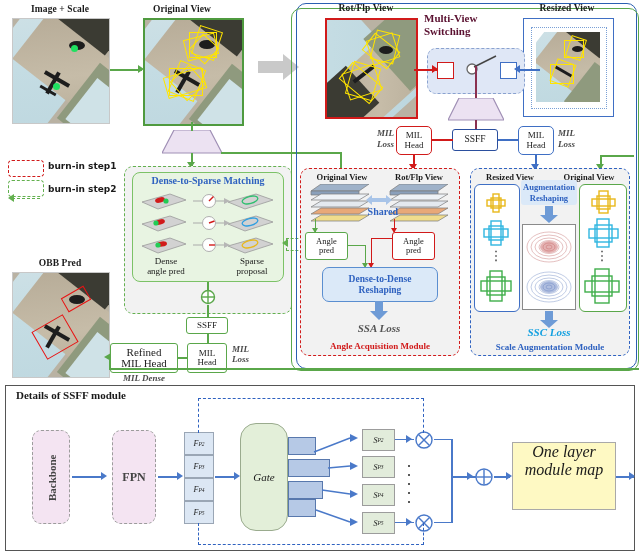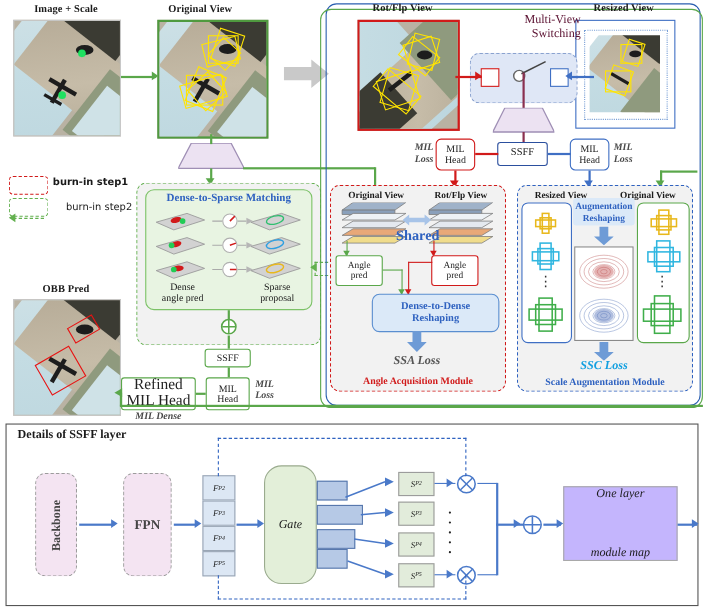--- a/index.html
+++ b/index.html
@@ -70,23 +70,23 @@
   .vert{writing-mode:vertical-rl;transform:rotate(180deg);}
   .fbox{position:absolute;border:1.1px solid #9aa6b5;background:#dce7f4;
         box-sizing:border-box;display:flex;align-items:center;justify-content:center;
         font-size:8px;font-style:italic;}
   .sbox{position:absolute;border:1.1px solid #9c9c9c;background:#e2ecdb;
         box-sizing:border-box;display:flex;align-items:center;justify-content:center;
         font-size:8px;font-style:italic;}
   .gate{position:absolute;border:1.3px solid #9aab8e;background:#e3efd9;
         border-radius:16px;box-sizing:border-box;display:flex;align-items:center;
         justify-content:center;font-style:italic;font-size:11px;}
-  .onelayer{position:absolute;border:1.4px solid #a9a9a9;background:#c4b5fd;
-        box-sizing:border-box;display:flex;align-items:center;justify-content:space-between;
-        font-style:italic;font-size:11px;line-height:1.15;}
+  .onelayer{position:absolute;border:1.4px solid #a9a9a9;background:#fef9c3;
+        box-sizing:border-box;display:flex;align-items:center;justify-content:flex-start;
+        font-style:italic;font-size:16px;line-height:1.15;}
   .bar{position:absolute;background:#b6c9e6;border:1px solid #5878ad;}
   .dot{position:absolute;background:#222;border-radius:50%;width:2px;height:2px;}
 
   .swbox{position:absolute;border:1.4px dashed #8aa2cf;background:#dfe7f6;
          border-radius:9px;box-sizing:border-box;}
 
   sub{font-size:68%;}
 </style>
 </head>
 <body>
@@ -143,21 +143,21 @@
 <div class="abs" style="left:187px;top:162px;width:0;height:0;border-top:6px solid #5aa74a;border-left:4.5px solid transparent;border-right:4.5px solid transparent;"></div>
 
 <div class="ln lng" style="left:221px;top:152px;width:120px;height:1.5px;"></div>
 <div class="ln lng" style="left:340px;top:152px;width:1.5px;height:24px;"></div>
 <div class="abs" style="left:336px;top:172px;width:0;height:0;border-top:6px solid #5aa74a;border-left:4.5px solid transparent;border-right:4.5px solid transparent;"></div>
 
 <div class="abs" style="left:6px;top:158px;width:120px;height:46px;">
   <div class="abs" style="left:2px;top:2px;width:34px;height:15px;border:1.6px dashed #d11a1a;border-radius:4px;background:#fff;"></div>
   <div class="abs" style="left:42px;top:3px;font-family:'DejaVu Sans',sans-serif;font-size:9px;font-weight:bold;">burn-in step1</div>
   <div class="abs" style="left:2px;top:22px;width:34px;height:15px;border:1.6px dashed #63b04f;border-radius:4px;background:#fff;"></div>
-  <div class="abs" style="left:54px;top:26px;font-family:'DejaVu Sans',sans-serif;font-size:9px;font-weight:normal;">burn-in step2</div>
+  <div class="abs" style="left:42px;top:26px;font-family:'DejaVu Sans',sans-serif;font-size:9px;font-weight:bold;">burn-in step2</div>
   <div class="abs" style="left:6px;top:40px;width:28px;height:0;border-top:1.6px dashed #63b04f;"></div>
   <div class="abs" style="left:2px;top:36px;width:0;height:0;border-right:6px solid #63b04f;border-top:4px solid transparent;border-bottom:4px solid transparent;"></div>
 </div>
 
 <div class="ttl abs" style="left:8px;top:258px;width:104px;">OBB Pred</div>
 
 <div class="photo" style="left:12px;top:272px;width:96px;height:104px;border:1px solid #c8c8c8;">
   <div class="roofA abs" style="left:-34px;top:-8px;width:86px;height:150px;transform:rotate(38deg);"></div>
   <div class="grd abs" style="left:4px;top:26px;width:130px;height:60px;transform:rotate(38deg);"></div>
   <div class="dark abs" style="left:50px;top:-22px;width:62px;height:44px;transform:rotate(38deg);"></div>
@@ -242,21 +242,21 @@
 <div class="ln lng" style="left:207px;top:305px;width:1.5px;height:12px;"></div>
 
 <div class="bx grn" style="left:186px;top:317px;width:42px;height:17px;font-size:9px;">SSFF</div>
 <div class="ln lng" style="left:207px;top:334px;width:1.5px;height:9px;"></div>
 
 <div class="bx grn" style="left:187px;top:343px;width:40px;height:30px;font-size:9px;flex-direction:column;">
   <span>MIL</span>
   <span>Head</span>
 </div>
 
-<div class="bx grn" style="left:110px;top:343px;width:68px;height:30px;font-size:14px;flex-direction:column;">
+<div class="bx grn" style="left:110px;top:343px;width:68px;height:30px;font-size:11px;flex-direction:column;">
   <span>Refined</span>
   <span>MIL Head</span>
 </div>
 <div class="ln lng" style="left:178px;top:357px;width:9px;height:1.5px;"></div>
 
 <div class="lossit lossgray abs" style="left:232px;top:344px;width:32px;text-align:left;line-height:1.15;">
   <div>MIL</div>
   <div>Loss</div>
 </div>
 <div class="lossit lossgray abs" style="left:110px;top:373px;width:68px;text-align:center;">MIL Dense</div>
@@ -296,21 +296,21 @@
     <div class="grass abs" style="left:38px;top:40px;width:50px;height:50px;transform:rotate(38deg);"></div>
     <div class="plane" style="left:36px;top:14px;width:11px;height:6px;border-radius:50%;"></div>
     <div class="plane" style="left:18px;top:38px;width:19px;height:3px;transform:rotate(30deg);"></div>
     <div class="ybox" style="left:28px;top:8px;width:18px;height:16px;"></div>
     <div class="ybox" style="left:32px;top:5px;width:14px;height:20px;transform:rotate(18deg);"></div>
     <div class="ybox" style="left:14px;top:32px;width:22px;height:18px;"></div>
     <div class="ybox" style="left:17px;top:29px;width:18px;height:22px;transform:rotate(20deg);"></div>
   </div>
 </div>
 
-<div class="abs" style="left:424px;top:12px;width:104px;text-align:right;font-weight:normal;font-size:11px;color:#5a1030;line-height:1.2;">
+<div class="abs" style="left:424px;top:12px;width:104px;text-align:left;font-weight:bold;font-size:11px;color:#5a1030;line-height:1.2;">
   <div>Multi-View</div>
   <div>Switching</div>
 </div>
 
 <div class="swbox" style="left:427px;top:48px;width:98px;height:46px;"></div>
 <div class="abs" style="left:437px;top:62px;width:15px;height:15px;border:1.8px solid #d11a1a;background:#fff;"></div>
 <div class="abs" style="left:500px;top:62px;width:15px;height:15px;border:1.8px solid #3f6fc4;background:#fff;"></div>
 <svg class="abs" style="left:462px;top:52px;" width="40" height="26" viewBox="0 0 40 26">
   <circle cx="10" cy="17" r="5" fill="#ffffff" stroke="#666" stroke-width="1.3"></circle>
   <line x1="12" y1="15" x2="34" y2="4" stroke="#444" stroke-width="1.4"></line>
@@ -377,21 +377,21 @@
     <polygon points="2,7 50,7 50,11 2,11" fill="#8aa0bb"></polygon>
     <polygon points="12,10 60,10 50,16 2,16" fill="#eef2f6"></polygon>
     <polygon points="12,17 60,17 50,23 2,23" fill="#e4e9ef"></polygon>
     <polygon points="12,24 60,24 50,30 2,30" fill="#e8a878"></polygon>
     <polygon points="12,31 60,31 50,37 2,37" fill="#f0dc8c"></polygon>
   </g>
 </svg>
 <svg class="abs" style="left:366px;top:194px;" width="26" height="12" viewBox="0 0 26 12">
   <polygon points="0,6 6,1 6,4 20,4 20,1 26,6 20,11 20,8 6,8 6,11" fill="#a8c4e8"></polygon>
 </svg>
-<div class="abs" style="left:360px;top:206px;width:38px;text-align:right;font-size:13px;color:#2f62c0;font-weight:bold;">Shared</div>
+<div class="abs" style="left:360px;top:206px;width:38px;text-align:right;font-size:10px;color:#2f62c0;font-weight:bold;">Shared</div>
 
 <div class="ln lng" style="left:315px;top:219px;width:1.3px;height:13px;"></div>
 <div class="abs" style="left:311.5px;top:228px;width:0;height:0;border-top:5px solid #5aa74a;border-left:3.5px solid transparent;border-right:3.5px solid transparent;"></div>
 <div class="ln lnr" style="left:394px;top:219px;width:1.3px;height:13px;"></div>
 <div class="abs" style="left:390.5px;top:228px;width:0;height:0;border-top:5px solid #d11a1a;border-left:3.5px solid transparent;border-right:3.5px solid transparent;"></div>
 
 <div class="bx grn" style="left:305px;top:232px;width:43px;height:28px;font-size:8.5px;flex-direction:column;">
   <span>Angle</span>
   <span>pred</span>
 </div>
@@ -400,21 +400,21 @@
   <span>pred</span>
 </div>
 
 <div class="ln lng" style="left:348px;top:245px;width:18px;height:1.4px;"></div>
 <div class="ln lng" style="left:365px;top:245px;width:1.4px;height:22px;"></div>
 <div class="ln lnr" style="left:371px;top:238px;width:22px;height:1.4px;"></div>
 <div class="ln lnr" style="left:371px;top:238px;width:1.4px;height:30px;"></div>
 <div class="abs" style="left:362px;top:263px;width:0;height:0;border-top:5px solid #5aa74a;border-left:3.5px solid transparent;border-right:3.5px solid transparent;"></div>
 <div class="abs" style="left:368px;top:263px;width:0;height:0;border-top:5px solid #d11a1a;border-left:3.5px solid transparent;border-right:3.5px solid transparent;"></div>
 
-<div class="abs" style="left:338px;top:267px;width:114px;height:33px;border:1.3px solid #5a8ed0;border-radius:7px;background:#dbe9f8;
+<div class="abs" style="left:322px;top:267px;width:114px;height:33px;border:1.3px solid #5a8ed0;border-radius:7px;background:#dbe9f8;
             display:flex;flex-direction:column;align-items:center;justify-content:center;font-size:9.5px;font-weight:bold;color:#2f62c0;line-height:1.1;">
   <span>Dense-to-Dense</span>
   <span>Reshaping</span>
 </div>
 <svg class="abs" style="left:370px;top:301px;" width="18" height="19" viewBox="0 0 18 19">
   <polygon points="5,0 13,0 13,10 18,10 9,19 0,10 5,10" fill="#6e9bd6"></polygon>
 </svg>
 <div class="lossit abs" style="left:312px;top:322px;width:134px;text-align:center;font-size:11px;color:#555;">SSA Loss</div>
 <div class="modtitle modred" style="left:302px;top:341px;width:156px;">Angle Acquisition Module</div>
 
@@ -504,21 +504,21 @@
 <svg class="abs" style="left:540px;top:311px;" width="18" height="17" viewBox="0 0 18 17">
   <polygon points="5,0 13,0 13,9 18,9 9,17 0,9 5,9" fill="#6e9bd6"></polygon>
 </svg>
 <div class="lossit losscyan abs" style="left:482px;top:326px;width:134px;text-align:center;font-size:11px;">SSC Loss</div>
 <div class="modtitle modblue" style="left:472px;top:342px;width:156px;">Scale Augmentation Module</div>
 
 <div class="ln lng" style="left:109px;top:368px;width:530px;height:1.5px;"></div>
 <div class="ln lng" style="left:109px;top:357px;width:1.5px;height:12px;"></div>
 
 <div class="abs" style="left:5px;top:385px;width:630px;height:166px;border:1.6px solid #555;background:#ffffff;box-sizing:border-box;"></div>
-<div class="abs" style="left:16px;top:389px;font-weight:bold;font-size:11px;">Details of SSFF layer</div>
+<div class="abs" style="left:16px;top:389px;font-weight:bold;font-size:11px;">Details of SSFF module</div>
 
 <div class="dashgray" style="left:32px;top:430px;width:38px;height:94px;">
   <div class="vert abs" style="left:0;top:0;width:38px;height:94px;display:flex;align-items:center;justify-content:center;font-weight:bold;font-size:11px;color:#444;">Backbone</div>
 </div>
 <div class="dashgray" style="left:112px;top:430px;width:44px;height:94px;
      display:flex;align-items:center;justify-content:center;">
   <span style="font-weight:bold;font-size:12px;color:#444;">FPN</span>
 </div>
 
 <div class="ln lnblue2" style="left:72px;top:476px;width:32px;height:1.5px;"></div>

